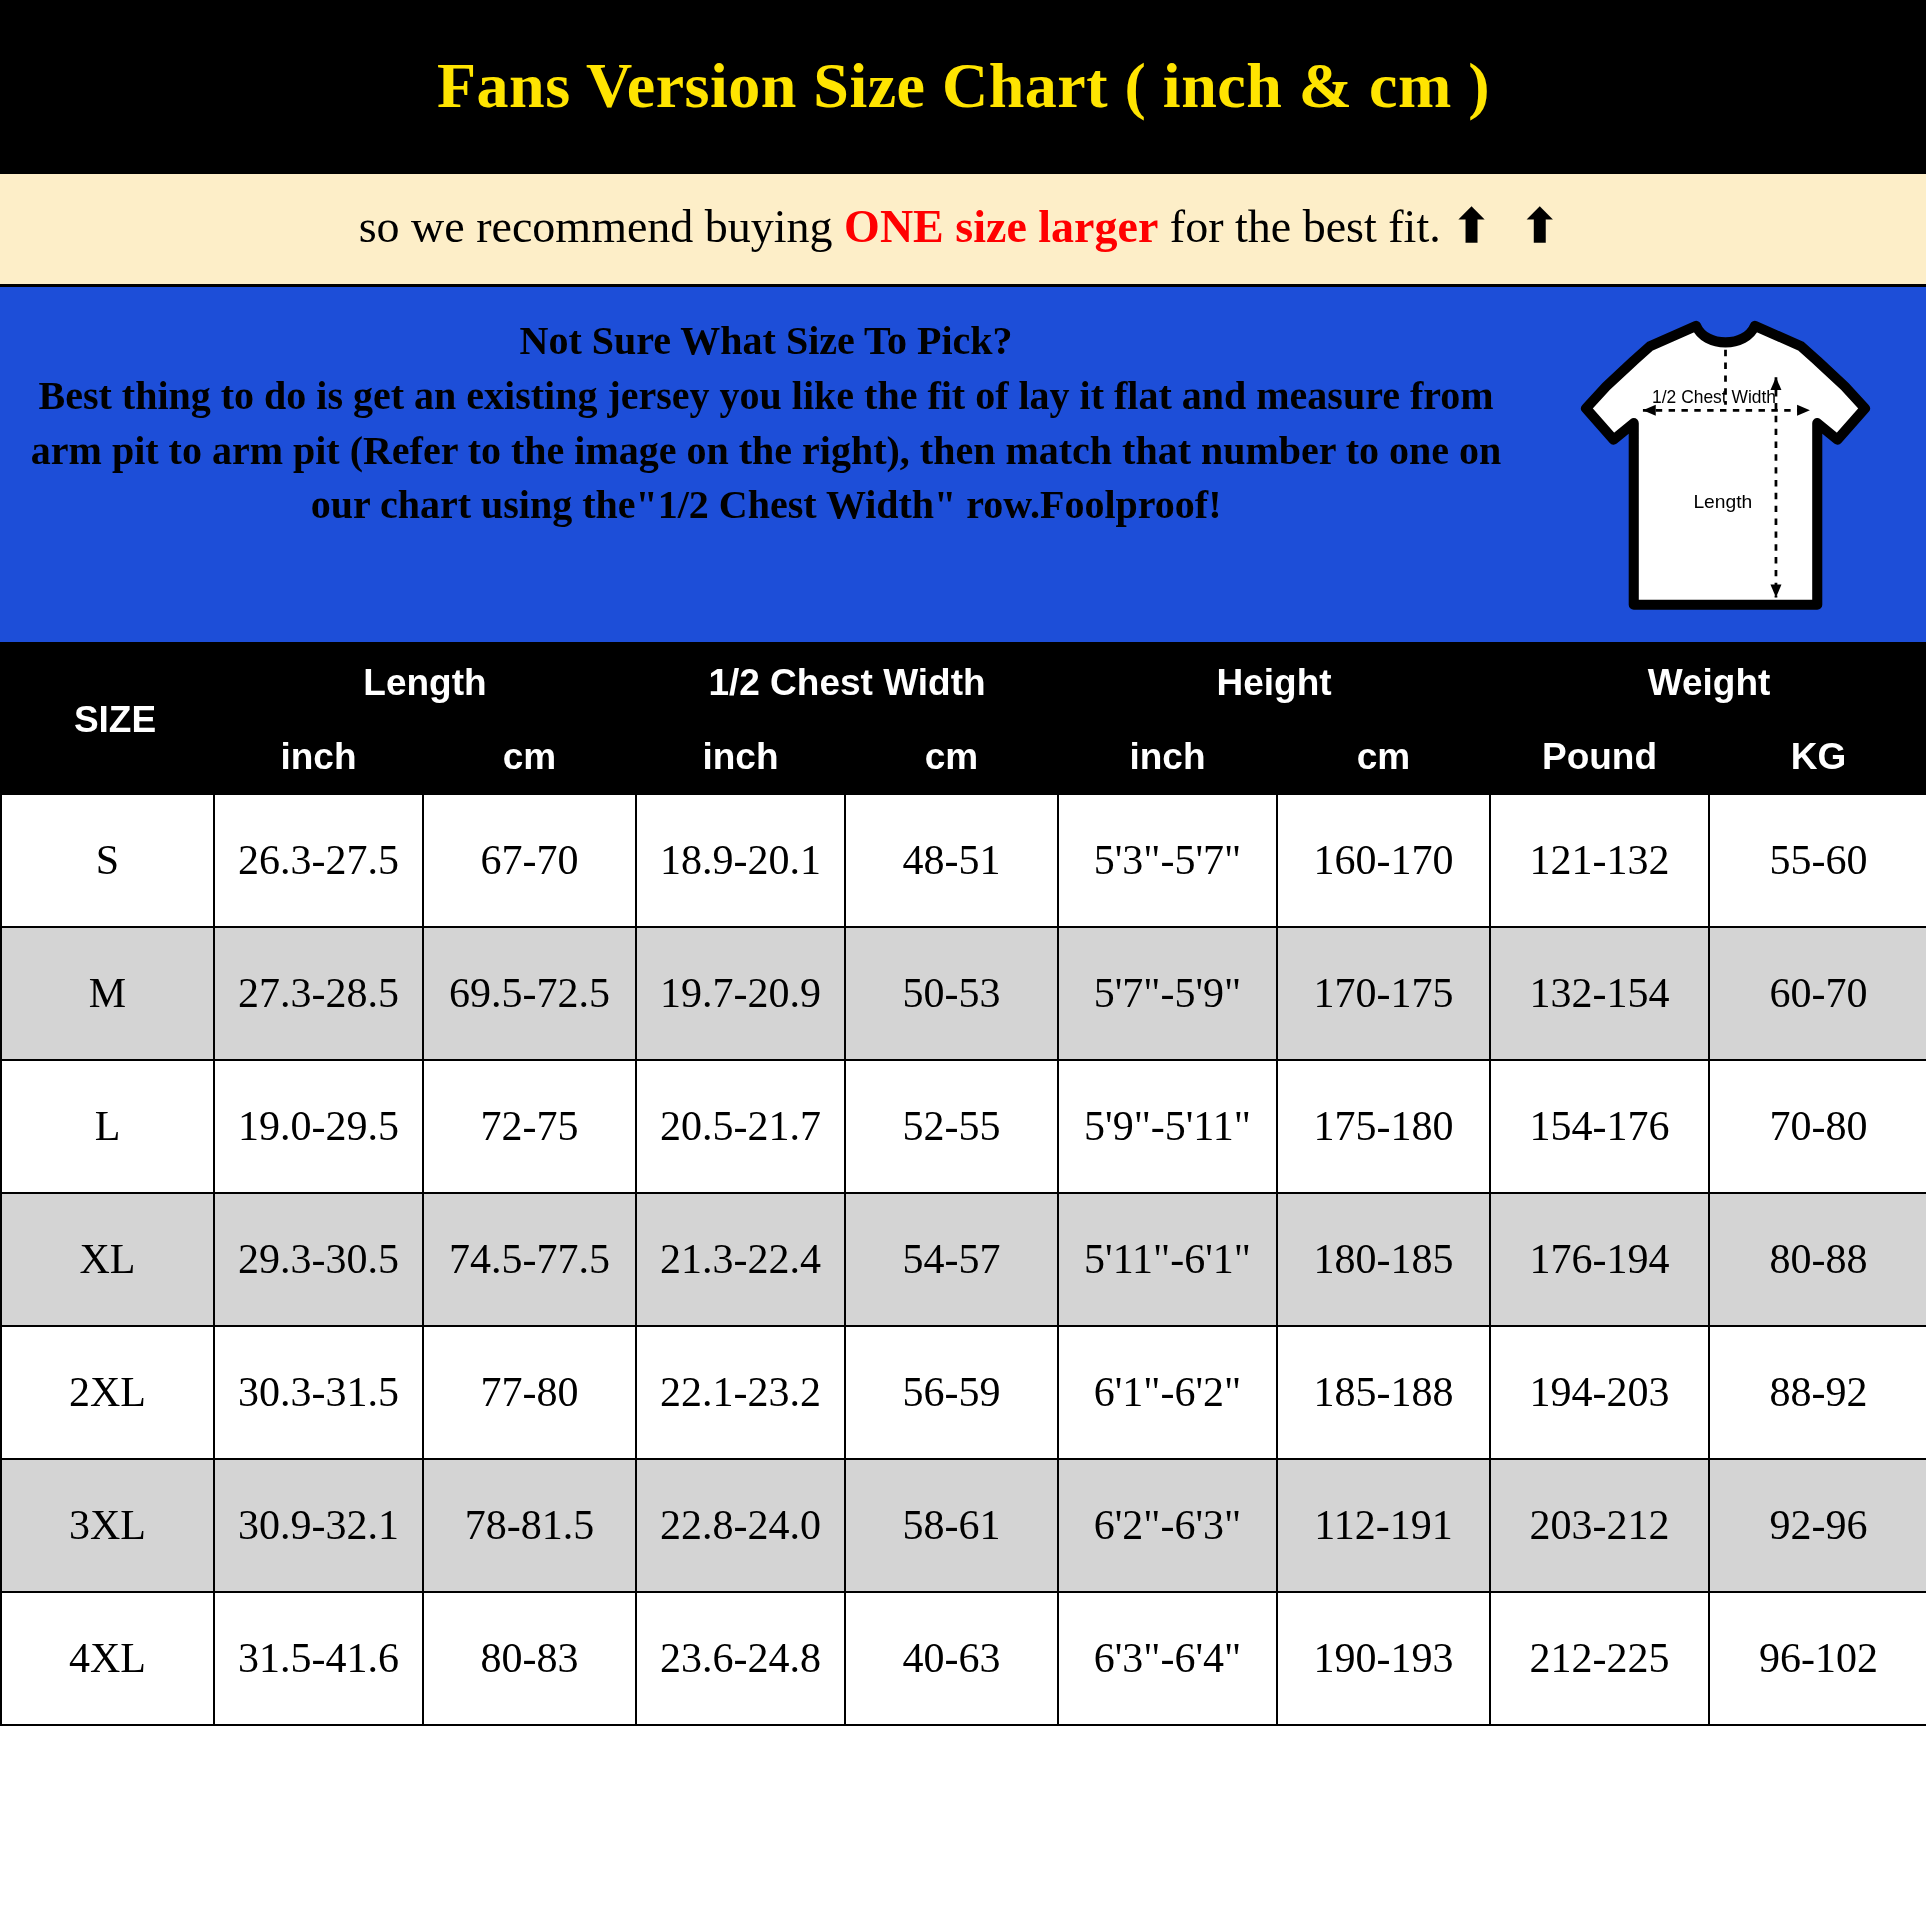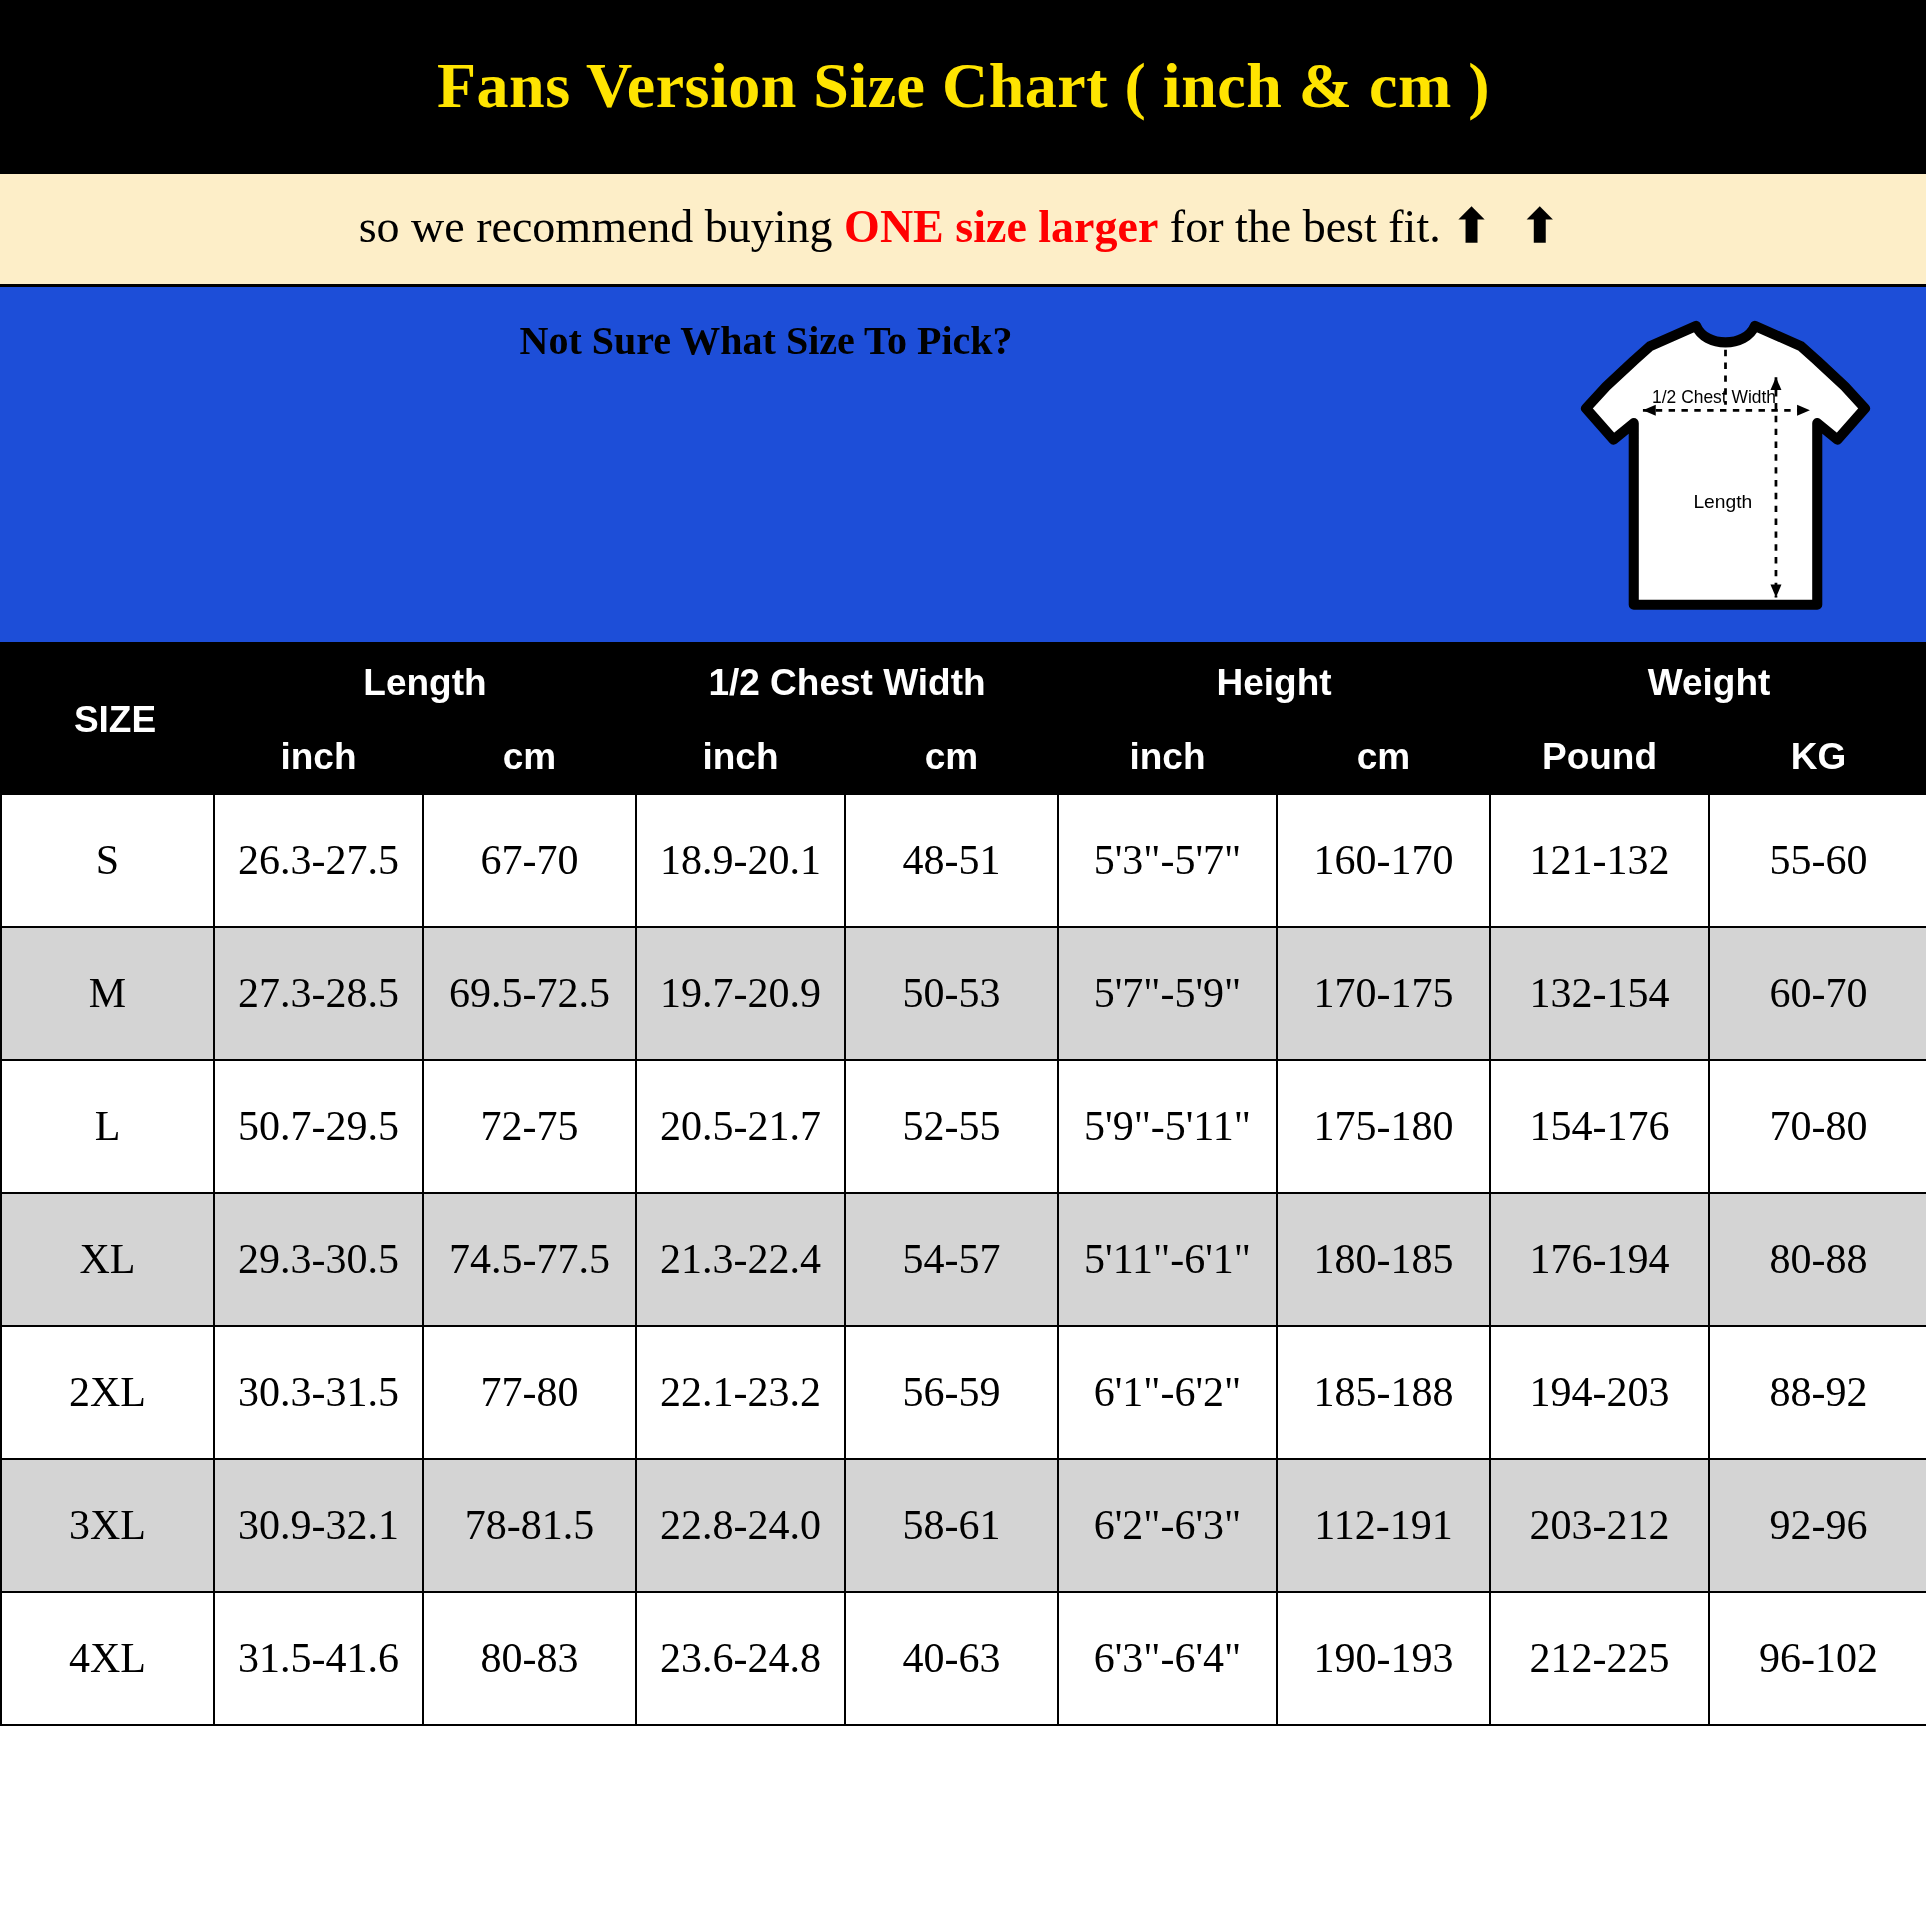--- a/index.html
+++ b/index.html
@@ -162,20 +162,21 @@
 
   <div class="note-band">
     <div class="note-line">
       <span>so we recommend buying </span><span class="note-strong">ONE size larger</span><span> for the best fit. </span><span class="arrow-up">⬆ ⬆</span>
     </div>
   </div>
 
   <div class="advice">
     <div class="advice-text">
       <div class="advice-head">Not Sure What Size To Pick?</div>
+      <div class="advice-body">Best thing to do is get an existing jersey you like the fit of lay it flat and measure from arm pit to arm pit (Refer to the image on the right), then match that number to one on our chart using the"1/2 Chest Width" row.Foolproof!</div>
     </div>
     <div class="advice-figure">
       <svg width="367" height="312" viewBox="0 0 400 340">
         <path d="M118 36 L168 14 C178 38 222 38 232 14 L282 36 L300 52 L330 80 L352 104 L322 138 L300 120 L300 318 L100 318 L100 120 L78 138 L48 104 L70 80 L100 52 Z" fill="#ffffff" stroke="#000000" stroke-width="11" stroke-linejoin="round"></path>
         <line x1="200" y1="40" x2="200" y2="100" stroke="#000" stroke-width="3" stroke-dasharray="7,7"></line>
 
         <line x1="110" y1="106" x2="292" y2="106" stroke="#000" stroke-width="3" stroke-dasharray="7,7"></line>
         <polygon points="110,106 124,100 124,112" fill="#000"></polygon>
         <polygon points="292,106 278,100 278,112" fill="#000"></polygon>
         <text x="120" y="98" font-family="Liberation Sans, sans-serif" font-size="19" fill="#000">1/2 Chest Width</text>
@@ -237,21 +238,21 @@
         <td>69.5-72.5</td>
         <td>19.7-20.9</td>
         <td>50-53</td>
         <td>5'7"-5'9"</td>
         <td>170-175</td>
         <td>132-154</td>
         <td>60-70</td>
       </tr>
       <tr>
         <td class="size-cell">L</td>
-        <td>50.7-29.5</td>
+        <td>19.0-29.5</td>
         <td>72-75</td>
         <td>20.5-21.7</td>
         <td>52-55</td>
         <td>5'9"-5'11"</td>
         <td>175-180</td>
         <td>154-176</td>
         <td>70-80</td>
       </tr>
       <tr class="alt">
         <td class="size-cell">XL</td>

